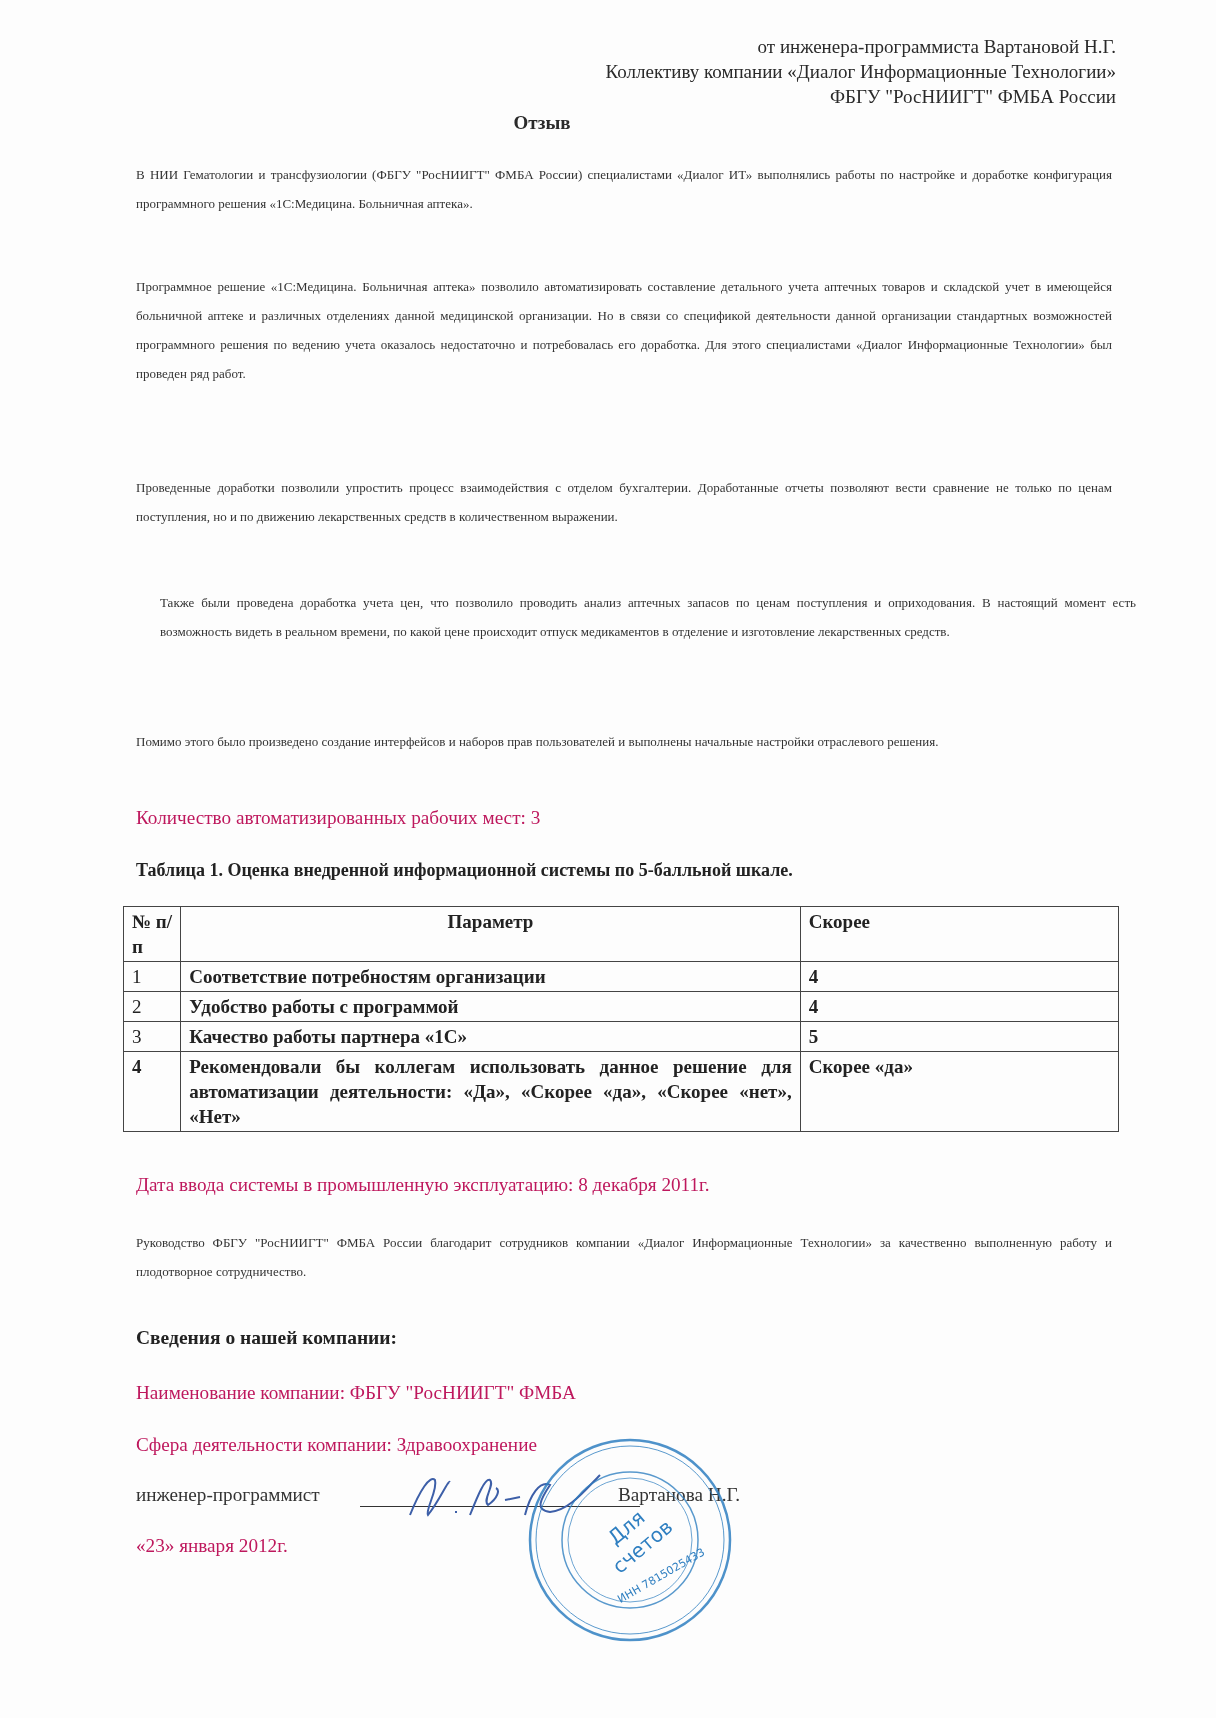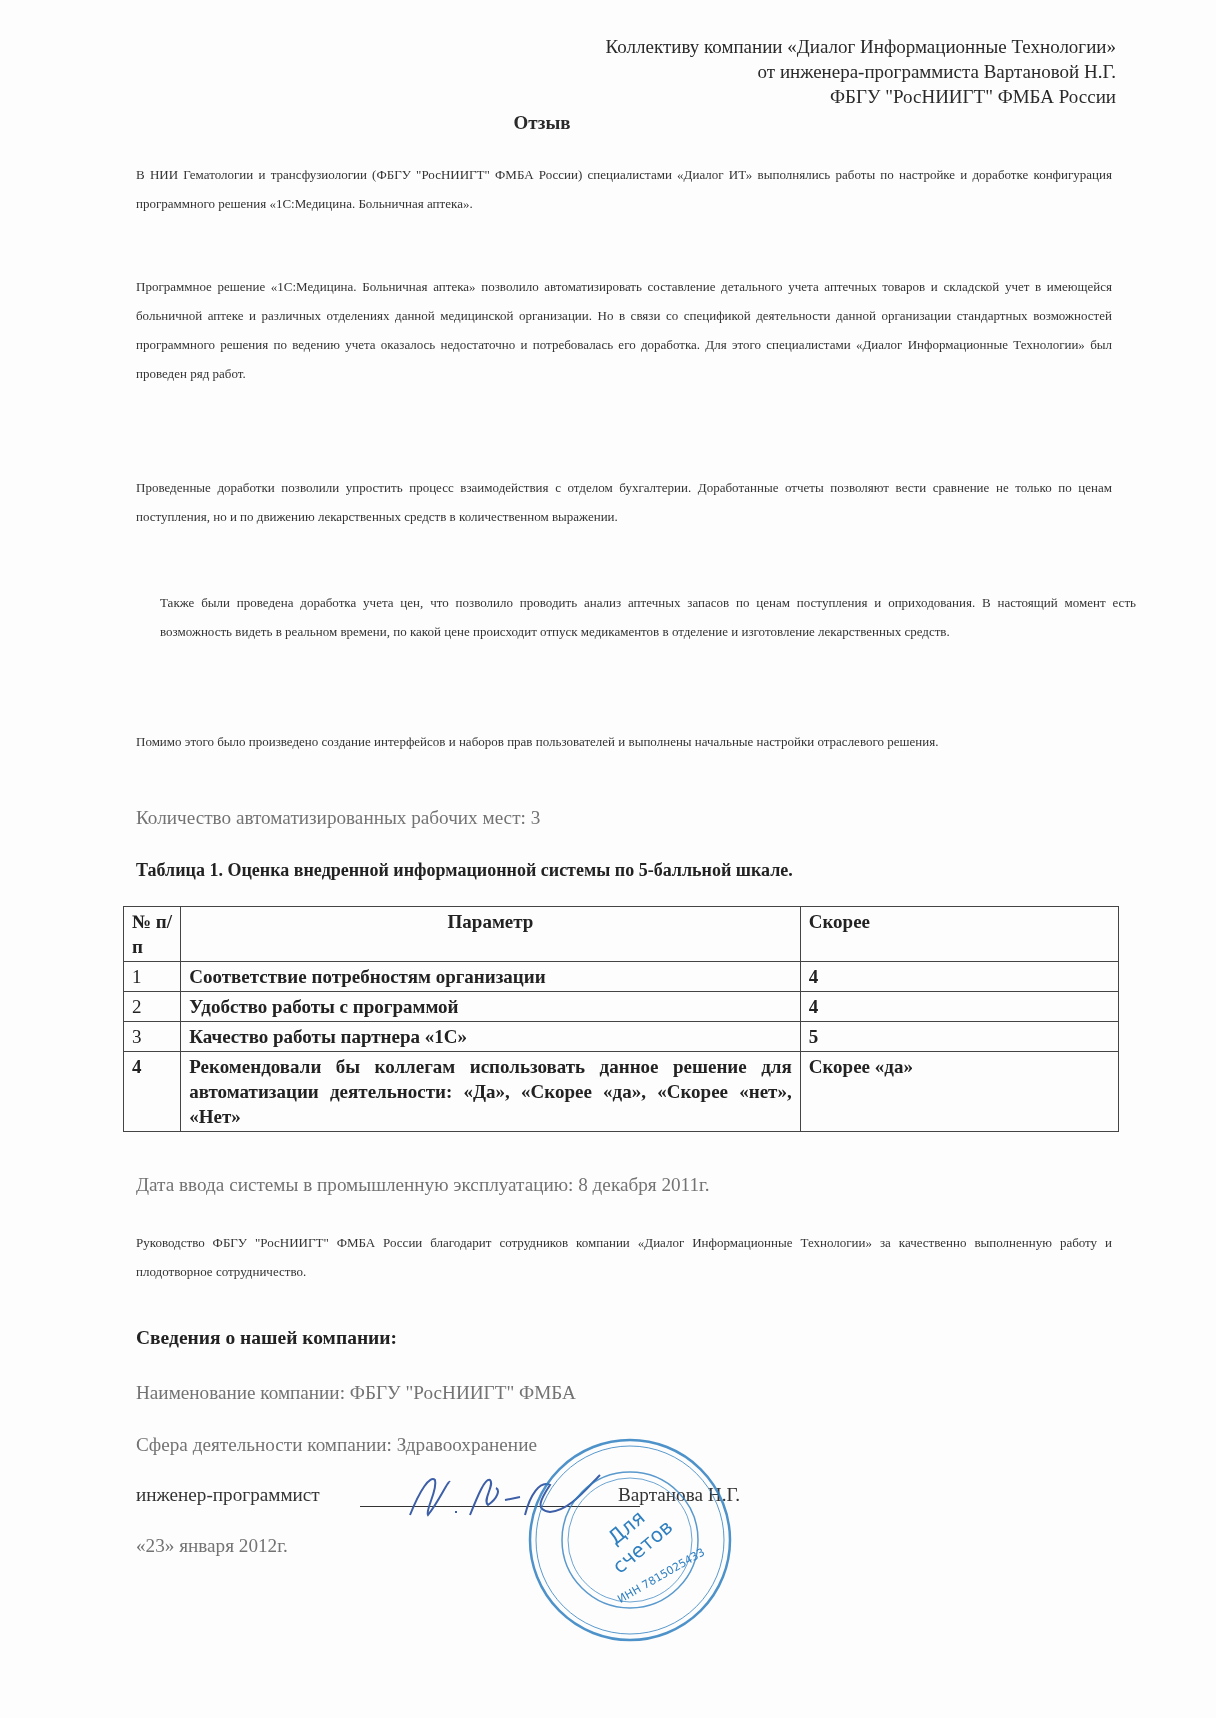--- a/index.html
+++ b/index.html
@@ -3,21 +3,21 @@
 <meta charset="utf-8">
 <style>
   html, body { margin:0; padding:0; background:#ffffff; }
   body { width:1216px; height:1718px; position:relative; overflow:hidden;
          font-family:"Liberation Serif", serif; color:#2a2a2a; }
   .page { position:absolute; left:0; top:0; width:1216px; height:1718px; background:#fdfdfd; }
   .addressee { position:absolute; right:100px; top:34px; text-align:right; font-size:19px; line-height:25px; }
   .title { position:absolute; left:0; width:1084px; top:112px; text-align:center; font-size:19px; font-weight:bold; }
   .para { position:absolute; left:136px; width:976px; font-size:13px; line-height:29px; text-align:justify; color:#333; }
   .p1 { top:160px; } .p2 { top:272px; } .p3 { top:473px; } .p4 { top:588px;margin-left:24px; } .p5 { top:727px; }
-  .line { position:absolute; left:136px; font-size:19.2px; color:#737373; }
+  .line { position:absolute; left:136px; font-size:19.2px; color:#be185d; }
   .workplaces { top:807px; }
   .table-caption { position:absolute; left:136px; top:860px; font-size:18px; font-weight:bold; color:#222; }
   table.rating { position:absolute; left:123px; top:906px; width:996px; border-collapse:collapse; font-size:19px; color:#222;padding-left:10px; }
   table.rating td { border:1.5px solid #444; padding:2px 8px; vertical-align:top; line-height:25px; }
   .c-num { width:40px; } .c-param { width:600px; } .c-score { width:300px; }
   .hdr td { font-weight:bold; height:50px; }
   .hdr .c-param { text-align:center; }
   .bold { font-weight:bold; }
   .just { text-align:justify; text-align-last:auto; }
   .date-input { top:1174px; }
@@ -31,22 +31,22 @@
   .sign-date { top:1535px; }
   .signature { position:absolute; left:400px; top:1460px; }
   .stamp { position:absolute; left:520px; top:1430px; }
 </style>
 </head>
 <body>
 
 <div class="page">
 
   <div class="addressee">
+    <div>от инженера-программиста Вартановой Н.Г.</div>
     <div>Коллективу компании «Диалог Информационные Технологии»</div>
-    <div>от инженера-программиста Вартановой Н.Г.</div>
     <div>ФБГУ "РосНИИГТ" ФМБА России</div>
   </div>
 
   <div class="title">Отзыв</div>
 
   <div class="para p1">В НИИ Гематологии и трансфузиологии (ФБГУ "РосНИИГТ" ФМБА России) специалистами «Диалог ИТ» выполнялись работы по настройке и доработке конфигурация программного решения «1С:Медицина. Больничная аптека».</div>
   <div class="para p2">Программное решение «1С:Медицина. Больничная аптека» позволило автоматизировать составление детального учета аптечных товаров и складской учет в имеющейся больничной аптеке и различных отделениях данной медицинской организации. Но в связи со спецификой деятельности данной организации стандартных возможностей программного решения по ведению учета оказалось недостаточно и потребовалась его доработка. Для этого специалистами «Диалог Информационные Технологии» был проведен ряд работ.</div>
   <div class="para p3">Проведенные доработки позволили упростить процесс взаимодействия с отделом бухгалтерии. Доработанные отчеты позволяют вести сравнение не только по ценам поступления, но и по движению лекарственных средств в количественном выражении.</div>
   <div class="para p4">Также были проведена доработка учета цен, что позволило проводить анализ аптечных запасов по ценам поступления и оприходования. В настоящий момент есть возможность видеть в реальном времени, по какой цене происходит отпуск медикаментов в отделение и изготовление лекарственных средств.</div>
   <div class="para p5">Помимо этого было произведено создание интерфейсов и наборов прав пользователей и выполнены начальные настройки отраслевого решения.</div>

